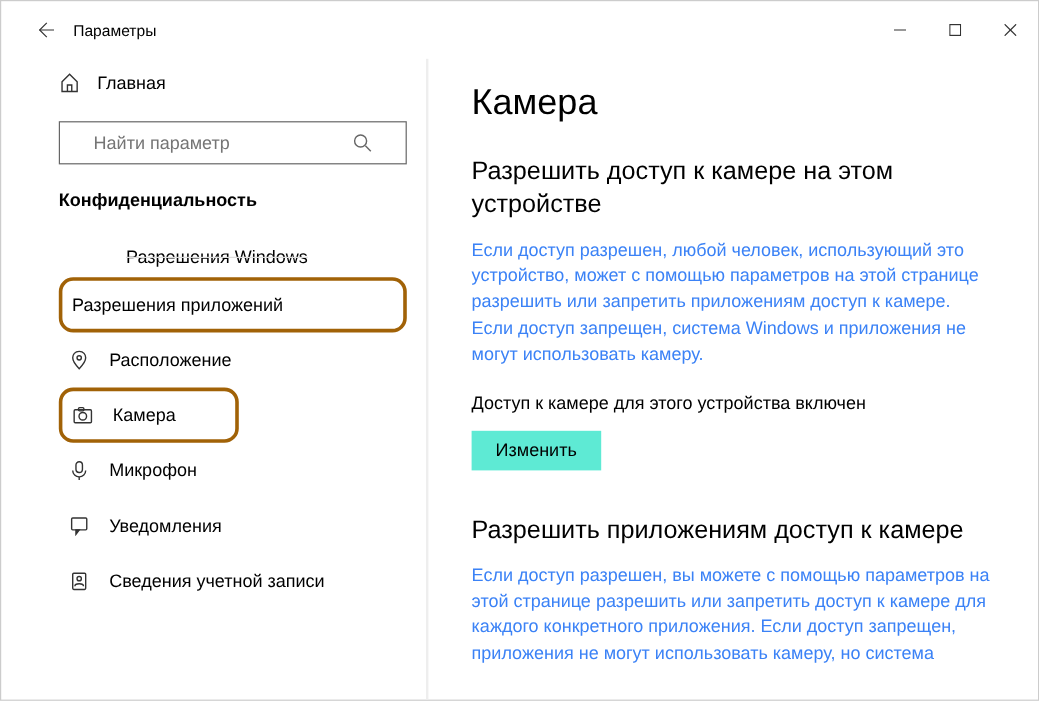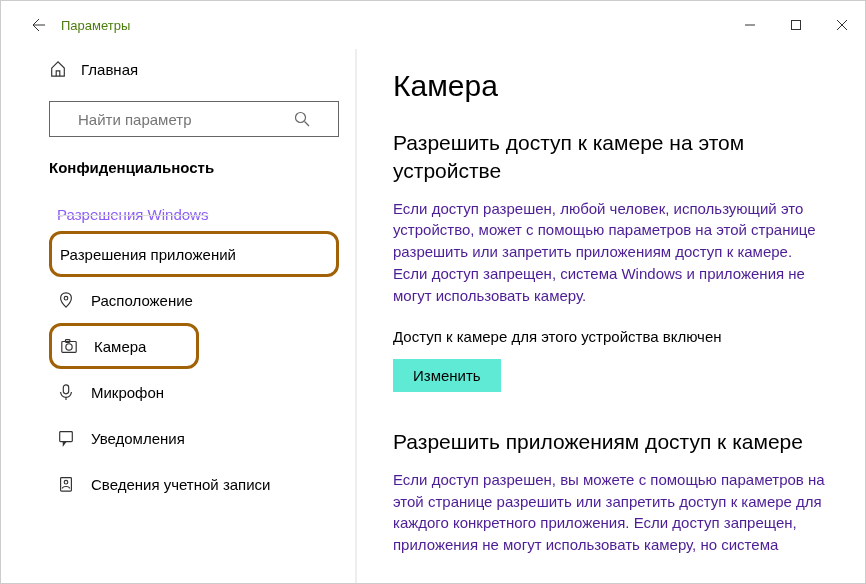--- a/index.html
+++ b/index.html
@@ -1,40 +1,40 @@
 <!DOCTYPE html>
 <html><head>
 <meta charset="utf-8">
 <style>
 * { margin: 0; padding: 0; box-sizing: border-box; }
 body { font-family: "Segoe UI", Arial, sans-serif; background: #fff; color: #000; width: 866px; height: 584px; overflow: hidden; border: 1px solid #ccc; }
 .titlebar { height: 48px; display: flex; align-items: center; padding: 0 0 0 16px; }
 .back-arrow { width: 40px; display: flex; align-items: center; justify-content: center; font-size: 18px; color: #333; }
-.titlebar-title { font-size: 13px; color: #4d7c0f; margin-left: 4px; }
+.titlebar-title { font-size: 13px; color: #000000; margin-left: 4px; }
 .winctl { margin-left: auto; display: flex; }
 .winctl > div { width: 46px; height: 32px; display: flex; align-items: center; justify-content: center; color: #333; }
 .winctl svg { stroke: #333; }
 .content { display: flex; height: calc(100% - 48px); }
 .sidebar { width: 360px; padding: 0 22px 0 48px; flex-shrink: 0; }
 .home-row { display: flex; align-items: center; gap: 14px; height: 40px; margin-bottom: 12px; }
 .home-row .ic { width: 18px; display: flex; align-items: center; justify-content: flex-start; }
 .home-row span:last-child { font-size: 15px; }
 .searchbox { border: 1px solid #666; height: 36px; display: flex; align-items: center; padding: 0 28px; margin-bottom: 22px; }
 .searchbox input { flex: 1; border: none; outline: none; font-size: 15px; background: transparent; }
 .search-ic { color: #666; }
 .category { font-size: 15px; font-weight: 700; margin-bottom: 30px; }
 .nav-item { display: flex; align-items: center; gap: 16px; height: 46px; padding: 0 8px; font-size: 15px; position: relative; }
 .nav-item .ic { width: 18px; display: flex; align-items: center; justify-content: flex-start; }
 .nav-header { margin-top: 16px; }
 .faded-text { color: #ccc; font-size: 15px; padding-left: 8px; margin-bottom: 8px; }
 .highlight { border: 3px solid #a16207; border-radius: 12px; }
 .main { flex: 1; padding: 20px 36px; overflow: hidden; border-left: 2px solid #eee; margin-left: -6px; }
 .main h1 { font-size: 30px; font-weight: 400; margin-bottom: 26px; }
 .main h2 { font-size: 21px; font-weight: 400; margin-bottom: 12px; line-height: 1.35; }
-.main p.desc { font-size: 15px; color: #4c1d95; line-height: 1.45; margin-bottom: 22px; }
+.main p.desc { font-size: 15px; color: #3b82f6; line-height: 1.45; margin-bottom: 22px; }
 .status { font-size: 15px; margin-bottom: 14px; }
 .btn { display: inline-block; background: #5eead4; border: none; padding: 8px 20px; font-size: 15px; margin-bottom: 36px; cursor: pointer; }
 svg { display: block; }
 </style>
 </head>
 <body>
 
 <div class="titlebar">
   <div class="back-arrow">
     <svg width="16" height="16" viewBox="0 0 16 16" fill="none">
@@ -80,21 +80,21 @@
       <span class="search-ic">
         <svg width="16" height="16" viewBox="0 0 16 16" fill="none" stroke="#666" stroke-width="1.2">
             <circle cx="6.5" cy="6.5" r="5"></circle>
             <line x1="10.5" y1="10.5" x2="15" y2="15"></line>
           </svg>
       </span>
     </div>
 
     <div class="category">Конфиденциальность</div>
 
-    <div class="faded-text" style="text-decoration: line-through; color:#8b5cf6; text-decoration-color:#ddd;">Разрешения Windows</div>
+    <div class="faded-text" style="text-decoration: line-through; color:#000000; text-decoration-color:#ddd;margin-left:48px;">Разрешения Windows</div>
 
     <div class="nav-item nav-header highlight" style="margin-top:6px;">
       <span>Разрешения приложений</span>
     </div>
 
     <div class="nav-item">
       <span class="ic">
         <svg width="18" height="18" viewBox="0 0 20 20" fill="none" stroke="#333" stroke-width="1.3">
             <path d="M10 2 C6 2 4 5 4 8 C4 12 10 18 10 18 C10 18 16 12 16 8 C16 5 14 2 10 2 Z"></path>
             <circle cx="10" cy="8" r="2"></circle>

